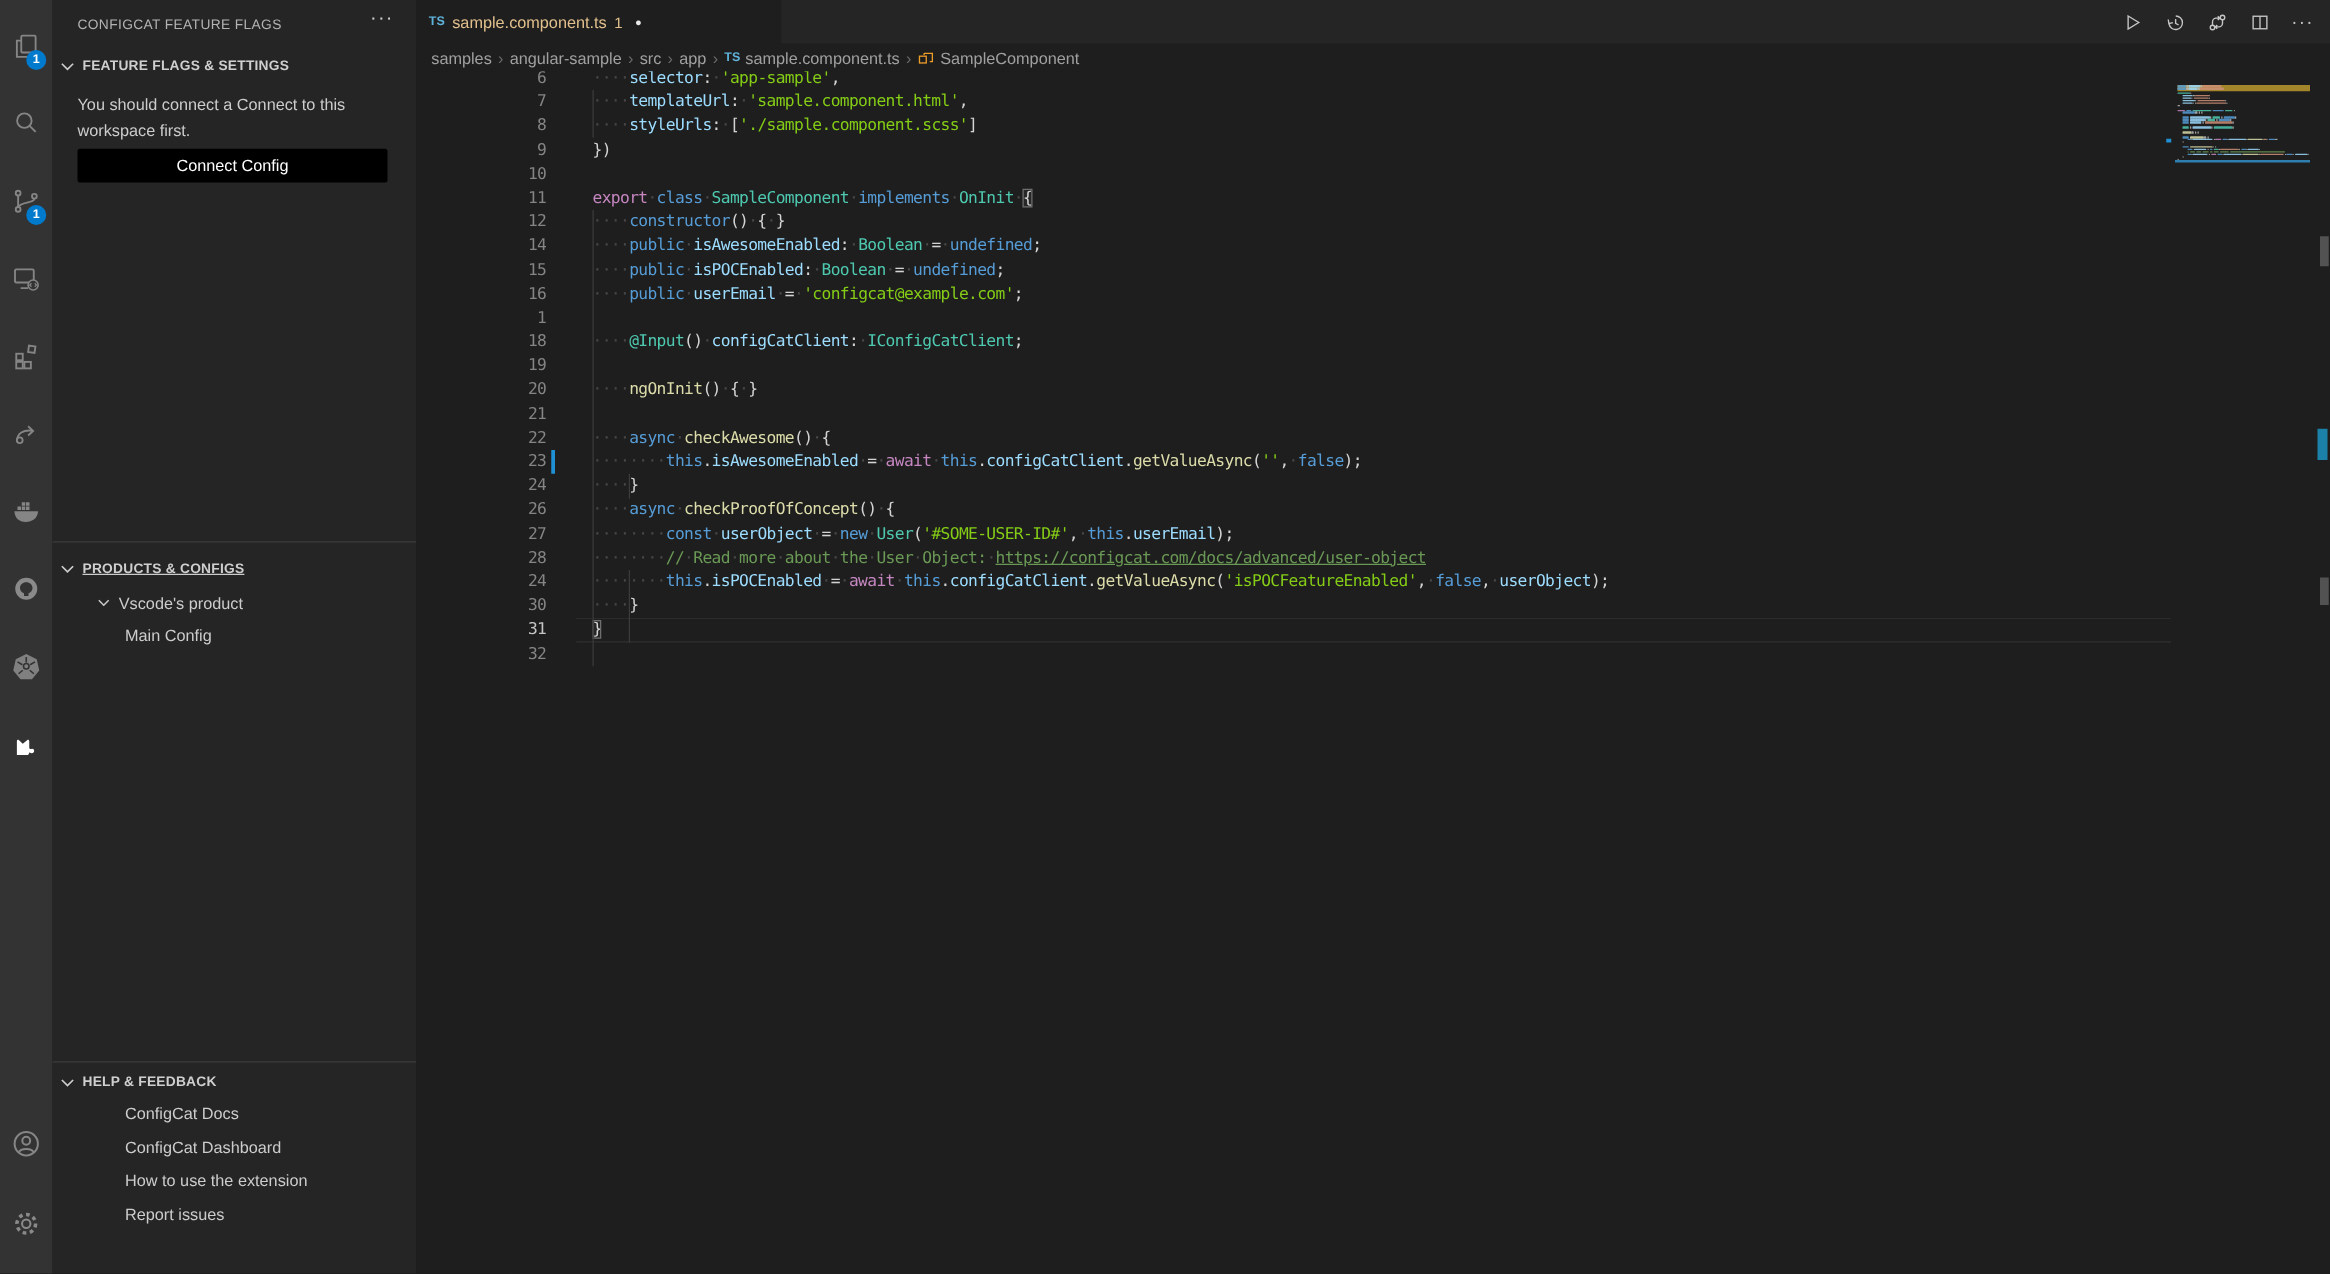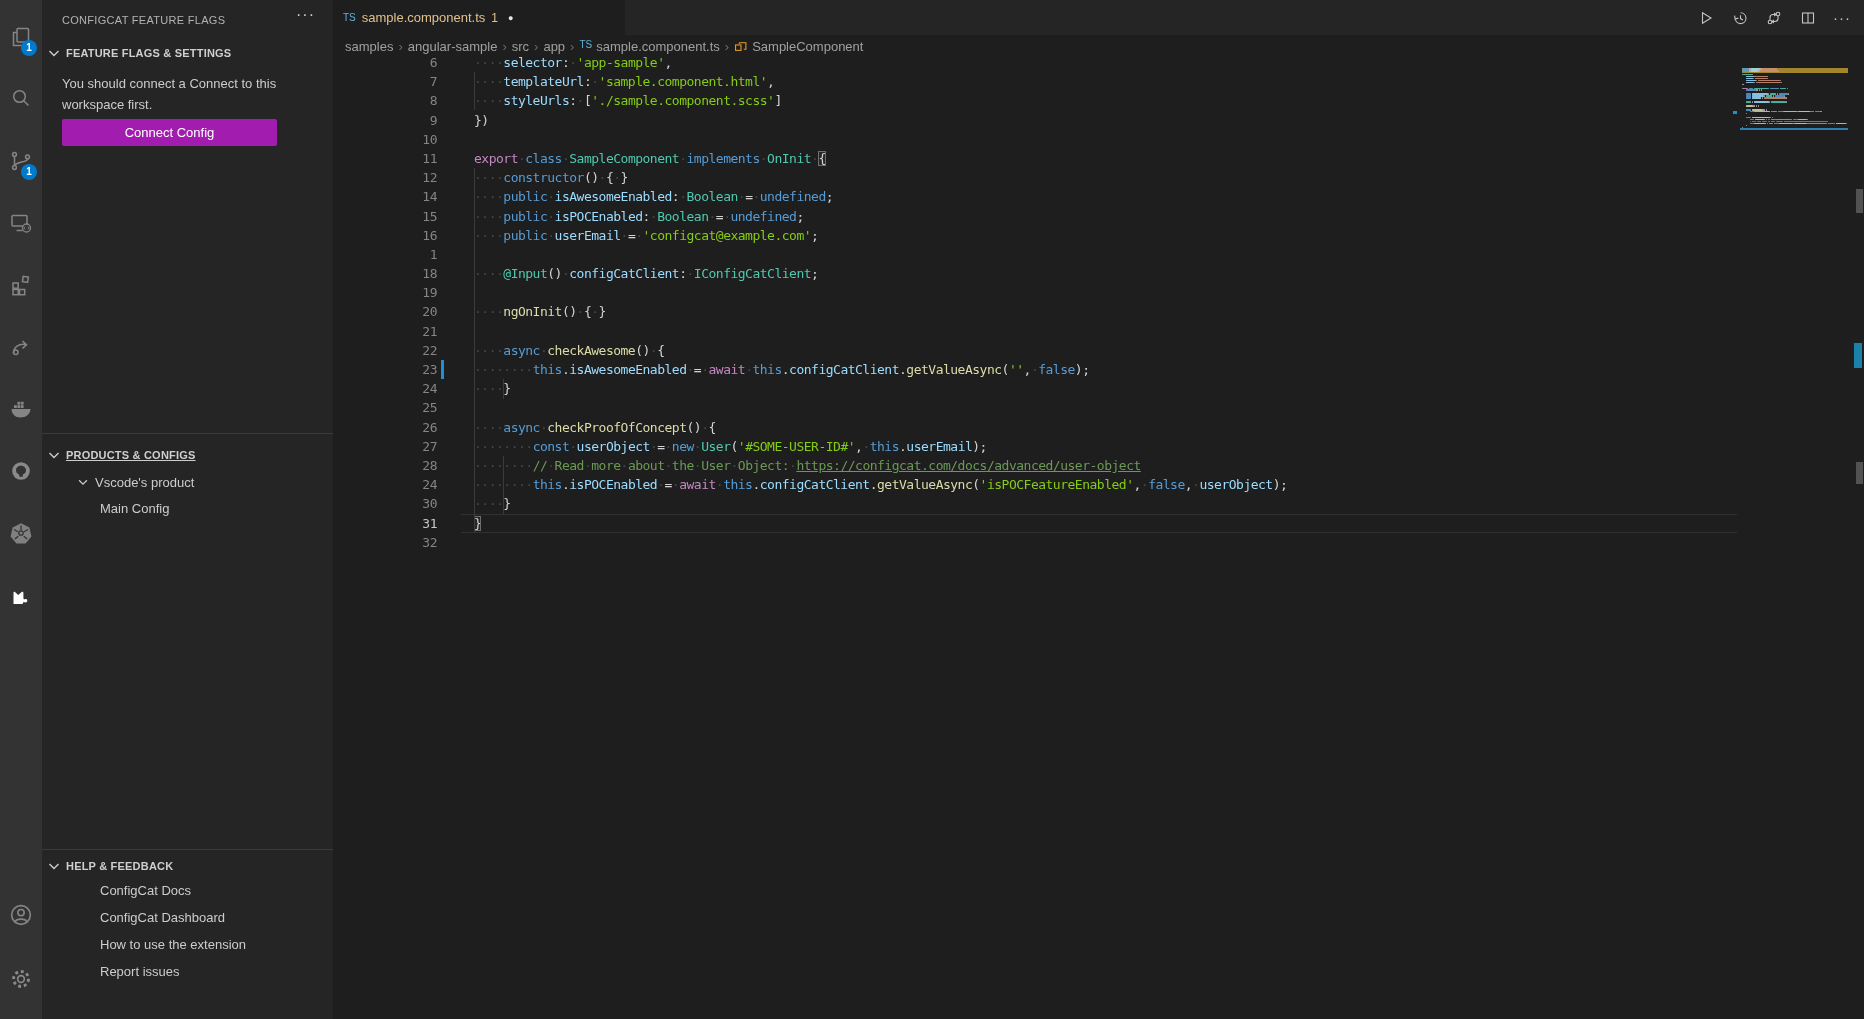--- a/index.html
+++ b/index.html
@@ -20,44 +20,44 @@
     background:#007acc; color:#ffffff; font-size:10px; line-height:16px; text-align:center; font-weight:bold;
   }
   
   .sidebar { position:absolute; left:42px; top:0; width:291px; height:1019px; background:#252526; }
   .sb-title { position:absolute; left:20px; top:14px; font-size:11px; color:#b3b3b3; letter-spacing:.3px; }
   .sb-more { position:absolute; right:18px; top:6px; font-size:16px; color:#cccccc; letter-spacing:1px; cursor:pointer; }
   .sb-section-header { position:absolute; left:4px; display:flex; align-items:center; gap:4px; height:22px; cursor:pointer; }
   .sb-section-header .lbl { font-size:11px; font-weight:bold; color:#cfcfcf; letter-spacing:.2px; }
   .sb-msg { position:absolute; left:20px; top:74px; width:262px; font-size:13px; line-height:1.6; color:#cccccc; }
   .sb-btn {
-    position:absolute; left:20px; top:119px; width:215px; height:27px; background:#a21caf; border:none; border-radius:2px;
+    position:absolute; left:20px; top:119px; width:248px; height:27px; background:#000000; border:none; border-radius:2px;
     color:#ffffff; font-size:13px; font-family:"Liberation Sans",sans-serif; cursor:pointer;
   }
   .sb-sep { position:absolute; left:0; width:291px; height:1px; background:#3c3c3e; }
   .sb-tree-item { position:absolute; display:flex; align-items:center; gap:5px; height:22px; font-size:13px; color:#cccccc; cursor:pointer; }
   .sb-link { position:absolute; height:22px; line-height:22px; font-size:13px; color:#cccccc; cursor:pointer; }
   .chev { display:block; }
   
   .editor-top { position:absolute; left:333px; top:0; right:0; height:35px; background:#252526; }
   .tab {
     position:absolute; left:0; top:0; width:292px; height:35px; background:#1e1e1e;
     display:flex; align-items:center; padding-left:10px; gap:6px; cursor:pointer;
   }
-  .ts-badge { color:#5fb2d9; font-weight:normal; font-size:10px; }
+  .ts-badge { color:#5fb2d9; font-weight:bold; font-size:10px; }
   .tab-label { color:#e2c08d; font-size:13px; }
   .tab-count { color:#e2c08d; font-size:12px; }
   .tab-dirty { color:#e8e8e8; font-size:9px; margin-left:4px; }
   .editor-actions { position:absolute; right:12px; top:0; height:35px; display:flex; align-items:center; gap:14px; }
   .ea-btn { width:20px; height:20px; display:flex; align-items:center; justify-content:center; cursor:pointer; }
   .ea-more { color:#c5c5c5; font-size:15px; letter-spacing:1px; }
   .breadcrumbs { position:absolute; left:333px; top:35px; right:0; height:22px; background:#1e1e1e;
     display:flex; align-items:center; padding-left:12px; gap:5px; font-size:13px; color:#a0a0a0; }
   .bc-sep { color:#6a6a6a; font-size:13px; }
-  .bc-item { cursor:pointer; display:flex; align-items:flex-start; gap:4px; }
+  .bc-item { cursor:pointer; display:flex; align-items:center; gap:4px; }
   
   .editor-area { position:absolute; left:333px; top:57px; right:0; bottom:0; background:#1e1e1e; overflow:hidden; }
   .code-lines { position:absolute; left:0; top:-4px; width:1404px; }
   .code-row { position:relative; height:19.2px; width:1404px; cursor:text; }
   .ln { position:absolute; left:0; top:0; width:104px; text-align:right; color:#858585;
     font-family:"DejaVu Sans Mono", monospace; font-size:13px; line-height:19.2px; letter-spacing:-0.5px; }
   .code-row.current .ln { color:#c6c6c6; }
   .gitmark { position:absolute; left:108px; top:0; bottom:0; width:3px; background:#2090d4; }
   .ct { position:absolute; left:141px; top:0; white-space:pre; font-family:"DejaVu Sans Mono", monospace;
     font-size:13px; line-height:19.2px; letter-spacing:-0.5px; color:#d4d4d4; }
@@ -376,24 +376,20 @@
         <div class="code-row">
           <div class="ln">23</div>
           <div class="gitmark"></div>
           <div class="ct"><span class="t-ws">········</span><span class="t-kw">this</span><span class="t-pn">.</span><span class="t-prop">isAwesomeEnabled</span><span class="t-ws">·</span><span class="t-pn">=</span><span class="t-ws">·</span><span class="t-ctl">await</span><span class="t-ws">·</span><span class="t-kw">this</span><span class="t-pn">.</span><span class="t-prop">configCatClient</span><span class="t-pn">.</span><span class="t-fn">getValueAsync</span><span class="t-pn">(</span><span class="t-str">''</span><span class="t-pn">,</span><span class="t-ws">·</span><span class="t-kw">false</span><span class="t-pn">);</span></div>
         </div>
         <div class="code-row">
           <div class="ln">24</div>
           <div class="ct"><span class="t-ws">····</span><span class="t-pn">}</span></div>
         </div>
         <div class="code-row">
-          <div class="ln">25</div>
-          <div class="ct"></div>
-        </div>
-        <div class="code-row">
           <div class="ln">26</div>
           <div class="ct"><span class="t-ws">····</span><span class="t-kw">async</span><span class="t-ws">·</span><span class="t-fn">checkProofOfConcept</span><span class="t-pn">()</span><span class="t-ws">·</span><span class="t-pn">{</span></div>
         </div>
         <div class="code-row">
           <div class="ln">27</div>
           <div class="ct"><span class="t-ws">········</span><span class="t-kw">const</span><span class="t-ws">·</span><span class="t-prop">userObject</span><span class="t-ws">·</span><span class="t-pn">=</span><span class="t-ws">·</span><span class="t-kw">new</span><span class="t-ws">·</span><span class="t-typ">User</span><span class="t-pn">(</span><span class="t-str">'#SOME-USER-ID#'</span><span class="t-pn">,</span><span class="t-ws">·</span><span class="t-kw">this</span><span class="t-pn">.</span><span class="t-prop">userEmail</span><span class="t-pn">);</span></div>
         </div>
         <div class="code-row">
           <div class="ln">28</div>
           <div class="ct"><span class="t-ws">········</span><span class="t-cm">//</span><span class="t-ws">·</span><span class="t-cm">Read</span><span class="t-ws">·</span><span class="t-cm">more</span><span class="t-ws">·</span><span class="t-cm">about</span><span class="t-ws">·</span><span class="t-cm">the</span><span class="t-ws">·</span><span class="t-cm">User</span><span class="t-ws">·</span><span class="t-cm">Object:</span><span class="t-ws">·</span><span class="t-lnk">https://configcat.com/docs/advanced/user-object</span></div>

